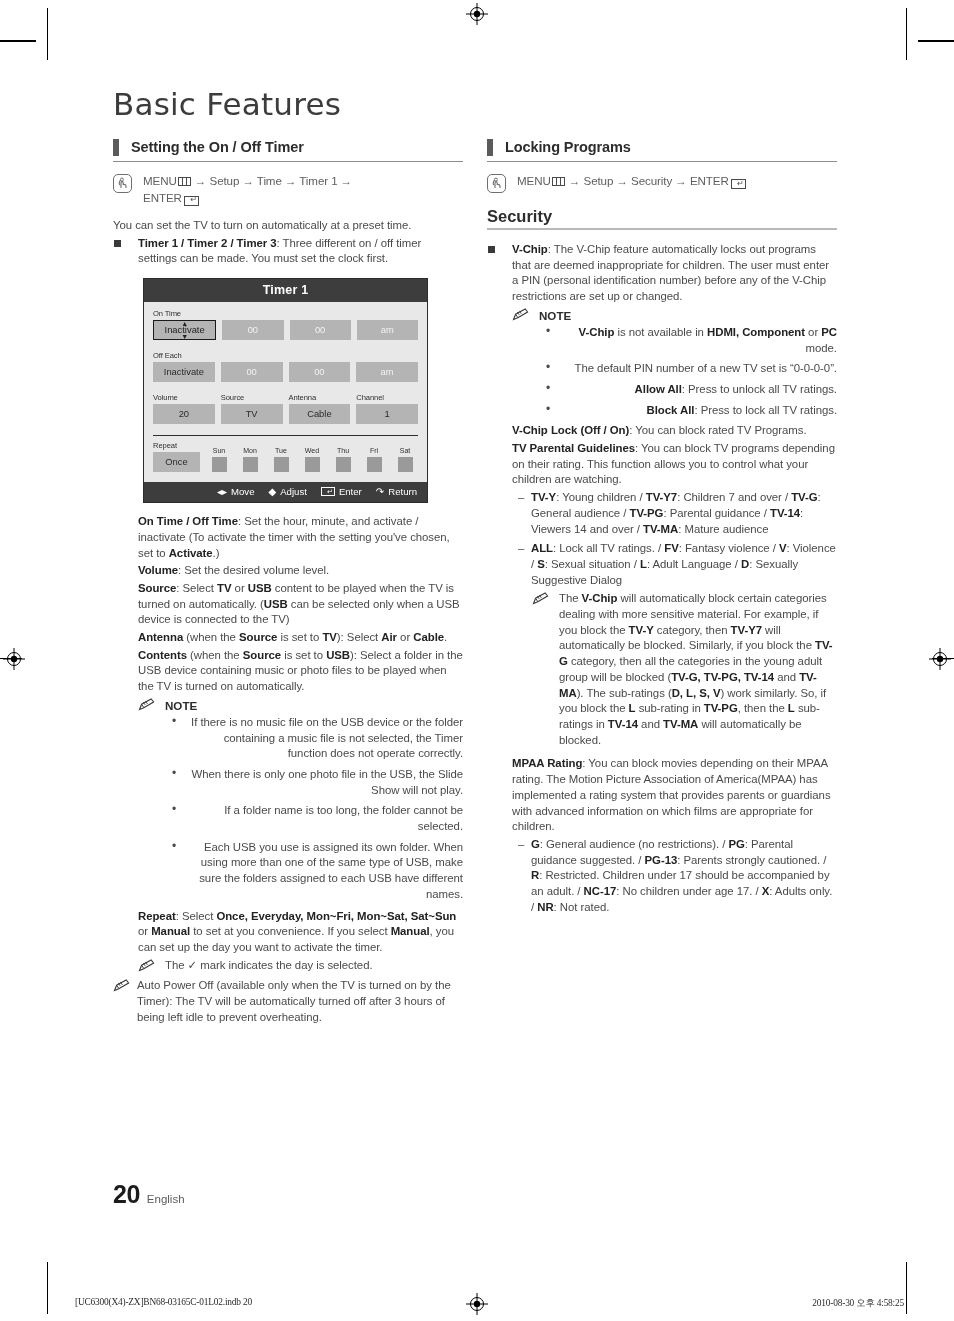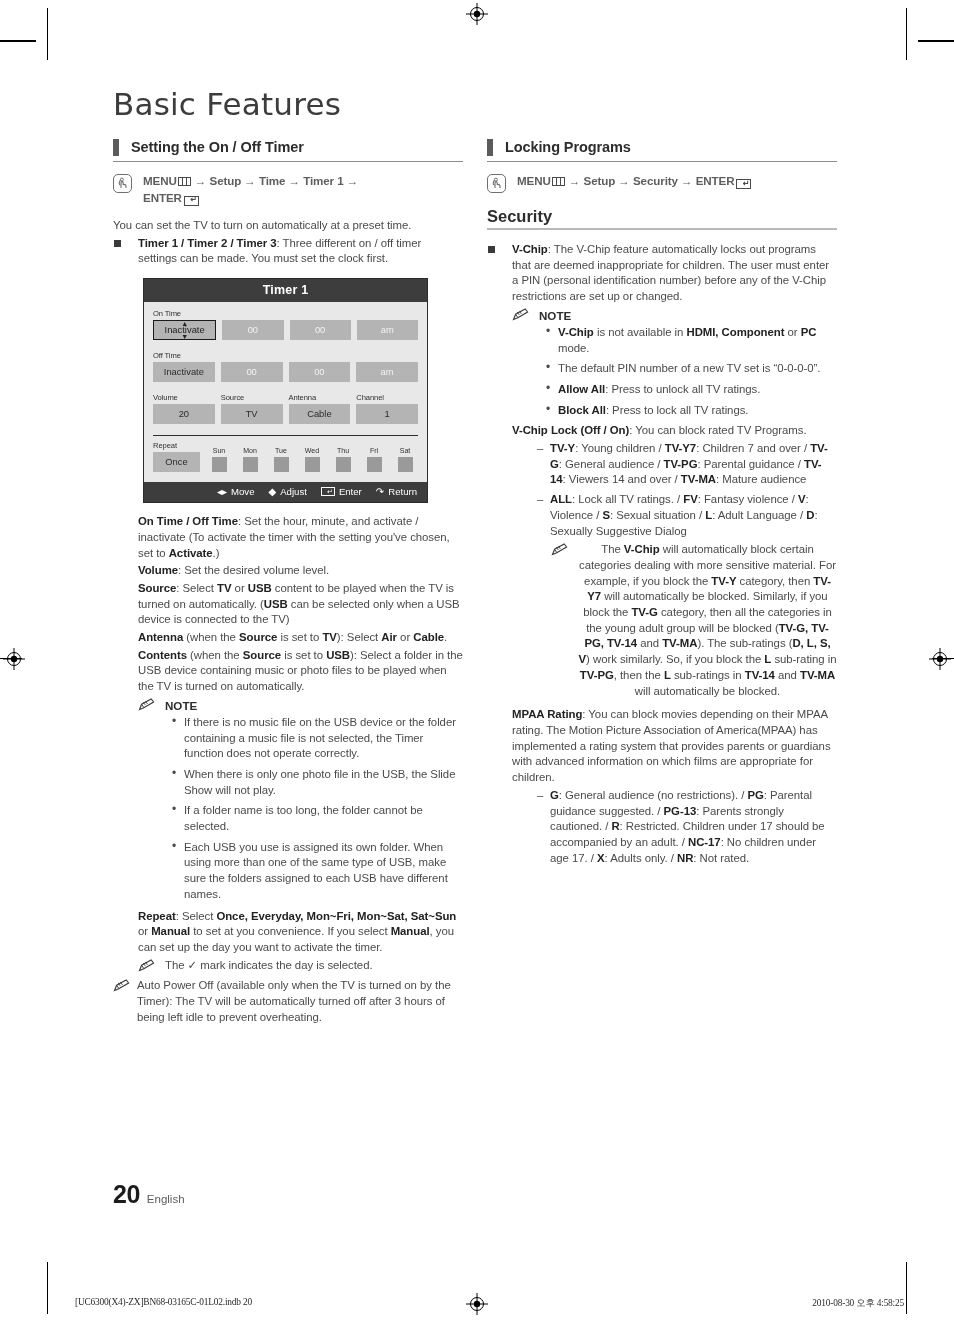--- a/index.html
+++ b/index.html
@@ -82,21 +82,21 @@
     width: 19px; height: 19px;
     border: 1.4px solid #6e6e6e;
     border-radius: 5px;
     margin-right: 11px;
     margin-top: 1px;
     position: relative;
   }
   .handicon svg { position: absolute; left: 2px; top: 2px; }
   .menupath-txt {
     font-size: 11.6px;
-    font-weight: bold;
+    font-weight: normal;
     color: #5e5e5e;
     line-height: 16.5px;
     letter-spacing: -0.1px;
   }
   .menuglyph {
     display: inline-block;
     width: 13px; height: 9px;
     border: 1.2px solid #4a4a4a;
     position: relative;
     vertical-align: -1px;
@@ -181,20 +181,21 @@
     margin: 0 0 0 0;
     padding: 0 0 0 46px;
   }
   ul.bullets li {
     position: relative;
     font-size: 11.4px;
     line-height: 15.7px;
     color: #4a4a4a;
     margin-bottom: 5px;
     letter-spacing: -0.05px;
+    text-align: right;
   }
   ul.bullets li::before {
     content: "\2022";
     position: absolute;
     left: -12px; top: -1px;
     font-size: 12px;
     color: #4a4a4a;
   }
 
   ul.dashes {
@@ -202,34 +203,32 @@
     margin: 0;
     padding: 0 0 0 19px;
   }
   ul.dashes > li {
     position: relative;
     font-size: 11.4px;
     line-height: 15.7px;
     color: #4a4a4a;
     margin-bottom: 4px;
     letter-spacing: -0.05px;
-    margin-left: 19px;
   }
   ul.dashes > li::before {
     content: "\2013";
     position: absolute;
     left: -13px; top: 0;
     color: #4a4a4a;
   }
 
   .nested-note {
     position: relative;
     padding-left: 28px;
     margin-top: 3px;
-    text-align: center;
   }
   .nested-note .pencil { position: absolute; left: 1px; top: 1px; }
 
   
   .osd {
     width: 285px;
     margin: 11px 0 11px 30px;
     background: #e8e8e8;
     border: 1px solid #2b2b2b;
     font-family: "Liberation Sans", sans-serif;
@@ -421,21 +420,21 @@
             <div class="osd-cell sel">
               <span class="arr up">▲</span>
               <span>Inactivate</span>
               <span class="arr dn">▼</span>
             </div>
             <div class="osd-cell">00</div>
             <div class="osd-cell">00</div>
             <div class="osd-cell">am</div>
           </div>
 
-          <div class="osd-label">Off Time</div>
+          <div class="osd-label">Off Each</div>
           <div class="osd-row">
             <div class="osd-cell dark">Inactivate</div>
             <div class="osd-cell">00</div>
             <div class="osd-cell">00</div>
             <div class="osd-cell">am</div>
           </div>
 
           <div class="osd-quad">
             <div class="osd-label">Volume</div>
             <div class="osd-label">Source</div>
@@ -607,20 +606,21 @@
           <span>NOTE</span>
         </div>
         <ul class="bullets">
           <li><b>V-Chip</b> is not available in <b>HDMI, Component</b> or <b>PC</b> mode.</li>
           <li>The default PIN number of a new TV set is “0-0-0-0”.</li>
           <li><b>Allow All</b>: Press to unlock all TV ratings.</li>
           <li><b>Block All</b>: Press to lock all TV ratings.</li>
         </ul>
 
         <p class="body"><b>V-Chip Lock (Off / On)</b>: You can block rated TV Programs.</p>
+        <p class="body"><b>TV Parental Guidelines</b>: You can block TV programs depending on their rating. This function allows you to control what your children are watching.</p>
 
         <ul class="dashes">
           <li><b>TV-Y</b>: Young children / <b>TV-Y7</b>: Children 7 and over / <b>TV-G</b>: General audience / <b>TV-PG</b>: Parental guidance / <b>TV-14</b>: Viewers 14 and over / <b>TV-MA</b>: Mature audience</li>
           <li>
             <span><b>ALL</b>: Lock all TV ratings. / <b>FV</b>: Fantasy violence / <b>V</b>: Violence / <b>S</b>: Sexual situation / <b>L</b>: Adult Language / <b>D</b>: Sexually Suggestive Dialog</span>
             <div class="nested-note">
               <span class="pencil">
                 <svg width="17" height="13" viewBox="0 0 17 13">
                   <path d="M1.5 11.5 L3.6 6.2 L13.2 1 L15.6 4 L5.8 9.7 Z" fill="none" stroke="#3a3a3a" stroke-width="1.1"></path>
                   <line x1="3.6" y1="6.3" x2="5.9" y2="9.6" stroke="#3a3a3a" stroke-width="1"></line>

